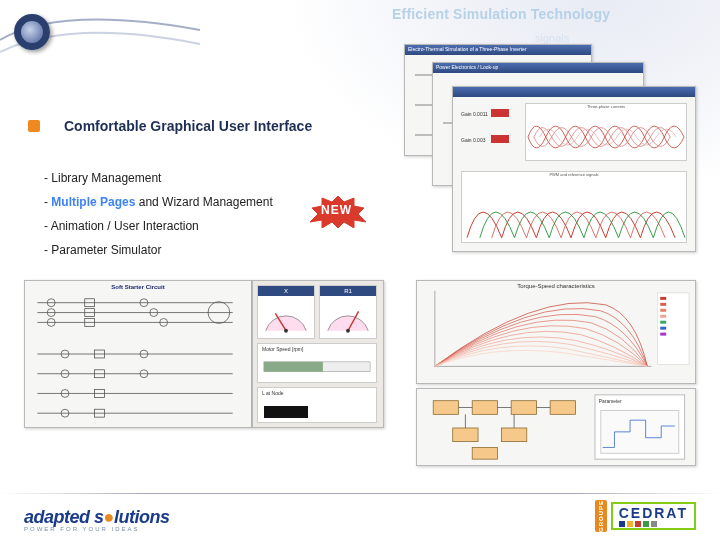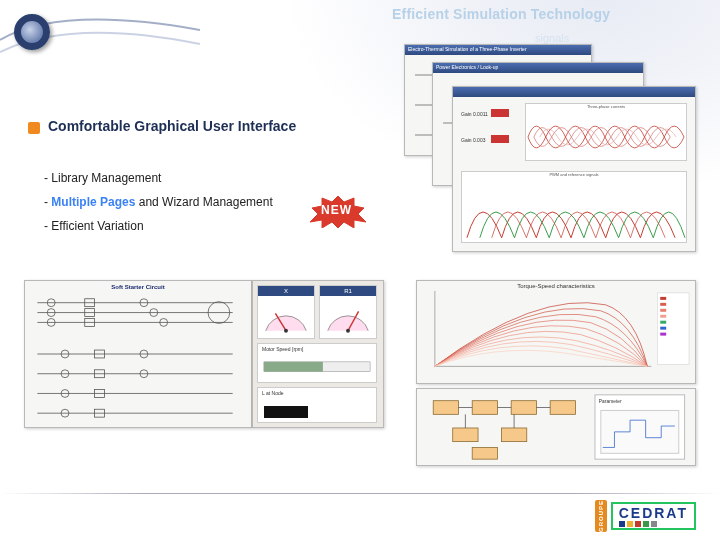--- a/index.html
+++ b/index.html
@@ -10,21 +10,21 @@
 
   
   .corner-logo { position: absolute; top: 6px; left: 6px; width: 62px; height: 62px; }
   .corner-ring { position: absolute; top: 8px; left: 8px; width: 36px; height: 36px; border-radius: 50%; border: 7px solid #2b3f6f; background: radial-gradient(circle at 40% 40%, #c8d3ea 0%, #6d82b0 70%); box-shadow: 2px 2px 4px rgba(0,0,0,0.4); }
   .corner-curve { position: absolute; top: 0; left: 0; width: 200px; height: 80px; }
 
   .faded-title { position: absolute; top: 6px; left: 392px; color: #b7d1e8; font-weight: bold; font-size: 14px; letter-spacing: 0.2px; }
   .faded-sub1 { position: absolute; top: 32px; left: 535px; color: #d7e2ef; font-size: 11px; }
   .faded-sub2 { position: absolute; top: 60px; left: 610px; color: #e0e8f2; font-size: 11px; }
 
-  .bullet-row { position: absolute; top: 118px; left: 28px; display: flex; align-items: flex-end; gap: 8px; }
+  .bullet-row { position: absolute; top: 118px; left: 28px; display: flex; align-items: center; gap: 24px; }
   .orange-bullet { width: 12px; height: 12px; background: #f08a1f; border-radius: 2px; flex-shrink: 0; }
   .section-title { font-size: 14px; font-weight: bold; color: #1e2e55; }
 
   .sublist { position: absolute; top: 166px; left: 44px; font-size: 12px; color: #222; line-height: 2.0; }
   .sublist .hl { color: #3b82f6; font-weight: bold; }
 
   .new-badge { position: absolute; top: 196px; left: 310px; width: 56px; height: 32px; }
   .new-badge svg { width: 100%; height: 100%; }
   .new-text { position: absolute; top: 203px; left: 321px; color: #fff; font-weight: bold; font-size: 12px; letter-spacing: 1px; }
 
@@ -64,21 +64,21 @@
   .footer { position: absolute; bottom: 0; left: 0; width: 100%; height: 60px; }
   .footer-line { position: absolute; bottom: 46px; left: 0; width: 100%; height: 1px; background: linear-gradient(to right, rgba(0,0,0,0) 0%, #aab 20%, #aab 80%, rgba(0,0,0,0) 100%); }
   .adapted-logo { position: absolute; bottom: 8px; left: 24px; }
   .adapted-logo .t1 { font-size: 18px; font-style: italic; font-weight: bold; color: #1a3a8a; letter-spacing: -0.5px; }
   .adapted-logo .t1 .o { color: #e58a1f; }
   .adapted-logo .t2 { font-size: 6px; color: #7a8aa8; letter-spacing: 2px; margin-top: -2px; }
 
   .cedrat-logo { position: absolute; bottom: 8px; right: 24px; display: flex; align-items: center; gap: 4px; }
   .cedrat-g { width: 12px; height: 32px; background: #e58a1f; border-radius: 2px; position: relative; display: flex; align-items: center; justify-content: center; }
   .cedrat-g span { transform: rotate(-90deg); font-size: 6px; color: #fff; font-weight: bold; letter-spacing: 1px; }
-  .cedrat-box { border: 2px solid #22c55e; padding: 2px 6px 1px 6px; }
+  .cedrat-box { border: 2px solid #84cc16; padding: 2px 6px 1px 6px; }
   .cedrat-box .c1 { font-size: 14px; font-weight: bold; color: #1a3a8a; letter-spacing: 2px; line-height: 1; }
   .cedrat-box .c2 { display: flex; gap: 2px; margin-top: 1px; }
   .cedrat-box .sq { width: 6px; height: 6px; }
   .sq1 { background: #1a3a8a; } .sq2 { background: #f0b030; } .sq3 { background: #c43b2f; } .sq4 { background: #3a9a4a; } .sq5 { background: #888; }
 </style>
 </head>
 <body>
 
 <div class="wash"></div>
 
@@ -100,21 +100,24 @@
 </div>
 
 <div class="sublist">
   <div>
     <span>- </span><span>Library Management</span>
   </div>
   <div>
     <span>- </span><span class="hl">Multiple Pages</span><span> and Wizard Management</span>
   </div>
   <div>
-    <span>- </span><span>Efficient Variation</span>
+    <span>- </span><span>Animation / User Interaction</span>
+  </div>
+  <div>
+    <span>- </span><span>Parameter Simulator</span>
   </div>
 </div>
 
 <div class="new-badge">
   <svg viewBox="0 0 56 32">
     <polygon points="28,0 34,6 44,2 44,10 54,12 48,18 56,26 44,24 44,32 34,26 28,32 22,26 12,32 12,24 0,26 8,18 2,12 12,10 12,2 22,6" fill="#d93a2b" stroke="#d93a2b"></polygon>
   </svg>
 </div>
 <div class="new-text">NEW</div>
 
@@ -307,20 +310,26 @@
       <rect x="186" y="22" width="80" height="44" fill="#fafafa" stroke="#ccc"></rect>
       <g stroke="#36c" stroke-width="0.8" fill="none">
         <polyline points="188,60 200,60 200,44 216,44 216,32 232,32 232,50 248,50 248,38 262,38"></polyline>
       </g>
     </svg>
   </div>
 </div>
 
 <div class="footer">
   <div class="footer-line"></div>
+  <div class="adapted-logo">
+    <div class="t1">
+      <span>adapted s</span><span class="o">●</span><span>lutions</span>
+    </div>
+    <div class="t2">POWER FOR YOUR IDEAS</div>
+  </div>
   <div class="cedrat-logo">
     <div class="cedrat-g">
         <span>GROUPE</span>
       </div>
     <div class="cedrat-box">
       <div class="c1">CEDRAT</div>
       <div class="c2">
         <div class="sq sq1"></div>
           <div class="sq sq2"></div>
           <div class="sq sq3"></div>

